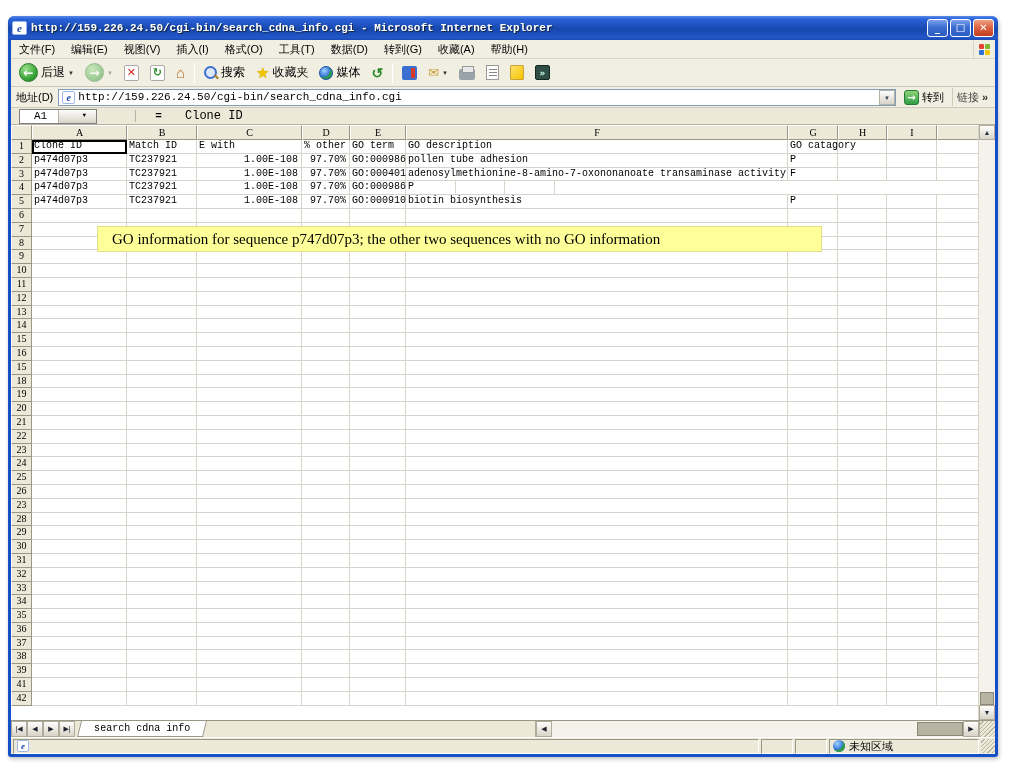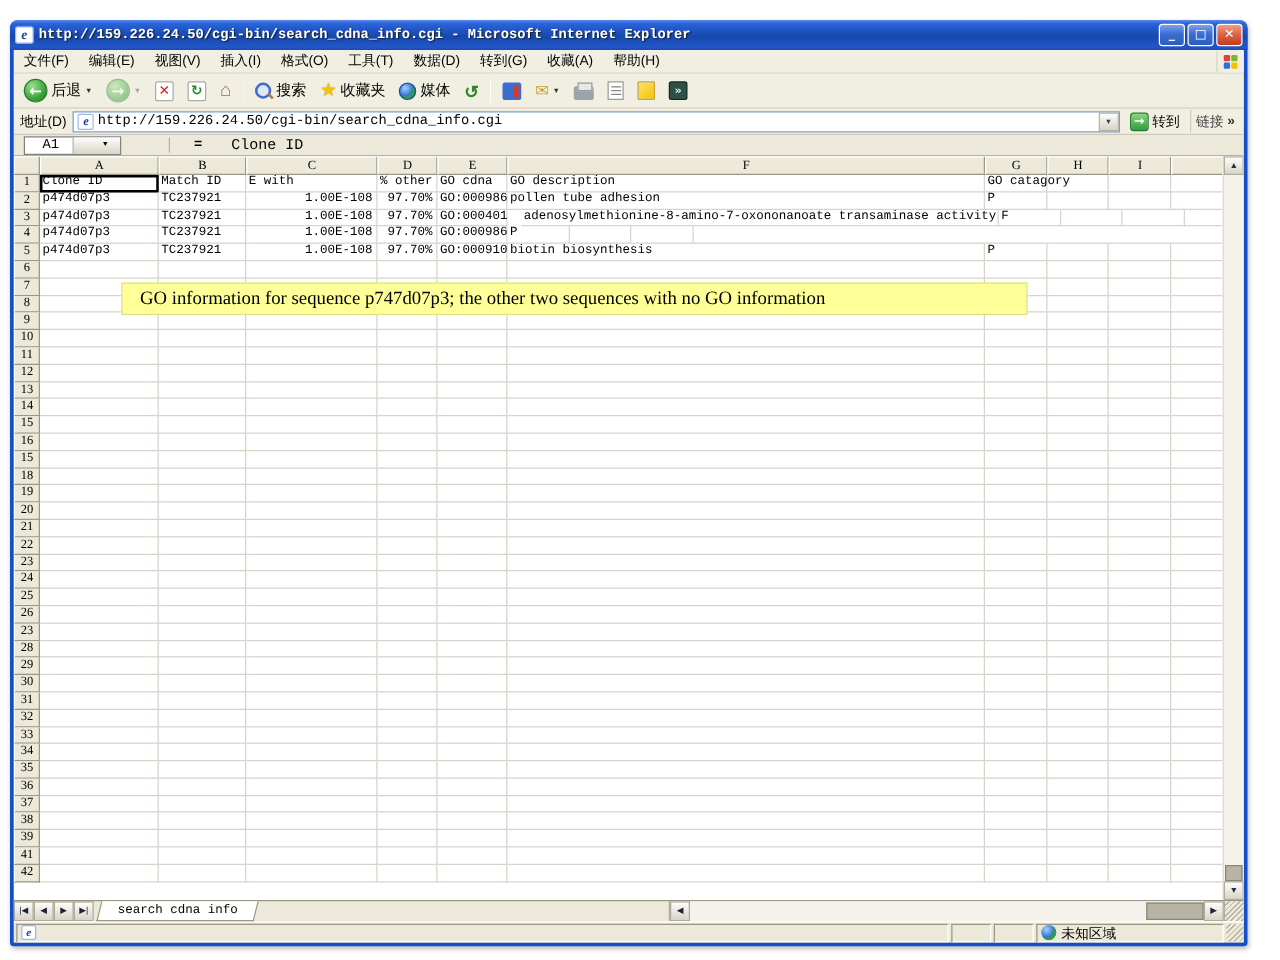--- a/index.html
+++ b/index.html
@@ -286,21 +286,21 @@
             <span class="hcell" style="width: 49px;">H</span>
             <span class="hcell" style="width: 50px;">I</span>
             <span class="hcell fillcol"></span>
           </div>
           <div class="rrow">
             <span class="rowhdr">1</span>
             <span class="cell selected" style="width: 95px;">Clone ID</span>
             <span class="cell" style="width: 70px;">Match ID</span>
             <span class="cell" style="width: 105px;">E with</span>
             <span class="cell" style="width: 48px;">% other</span>
-            <span class="cell" style="width: 56px;">GO cdna</span>
+            <span class="cell" style="width: 56px;">GO term</span>
             <span class="cell" style="width: 382px;">GO description</span>
             <span class="cell" style="width: 50px;">GO catagory</span>
             <span class="cell" style="width: 49px;"></span>
             <span class="cell" style="width: 50px;"></span>
             <span class="cell fillcol"></span>
           </div>
           <div class="rrow">
             <span class="rowhdr">2</span>
             <span class="cell" style="width: 95px;">p474d07p3</span>
             <span class="cell" style="width: 70px;">TC237921</span>
@@ -313,21 +313,21 @@
             <span class="cell" style="width: 50px;"></span>
             <span class="cell fillcol"></span>
           </div>
           <div class="rrow">
             <span class="rowhdr">3</span>
             <span class="cell" style="width: 95px;">p474d07p3</span>
             <span class="cell" style="width: 70px;">TC237921</span>
             <span class="cell num" style="width: 105px;">1.00E-108</span>
             <span class="cell num" style="width: 48px;">97.70%</span>
             <span class="cell" style="width: 56px;">GO:000401</span>
-            <span class="cell" style="width: 382px; margin-left: 11px;">adenosylmethionine-8-amino-7-oxononanoate transaminase activity</span>
+            <span class="cell" style="width: 382px;">adenosylmethionine-8-amino-7-oxononanoate transaminase activity</span>
             <span class="cell" style="width: 50px;">F</span>
             <span class="cell" style="width: 49px;"></span>
             <span class="cell" style="width: 50px;"></span>
             <span class="cell fillcol"></span>
           </div>
           <div class="rrow">
             <span class="rowhdr">4</span>
             <span class="cell" style="width: 95px;">p474d07p3</span>
             <span class="cell" style="width: 70px;">TC237921</span>
             <span class="cell num" style="width: 105px;">1.00E-108</span>

